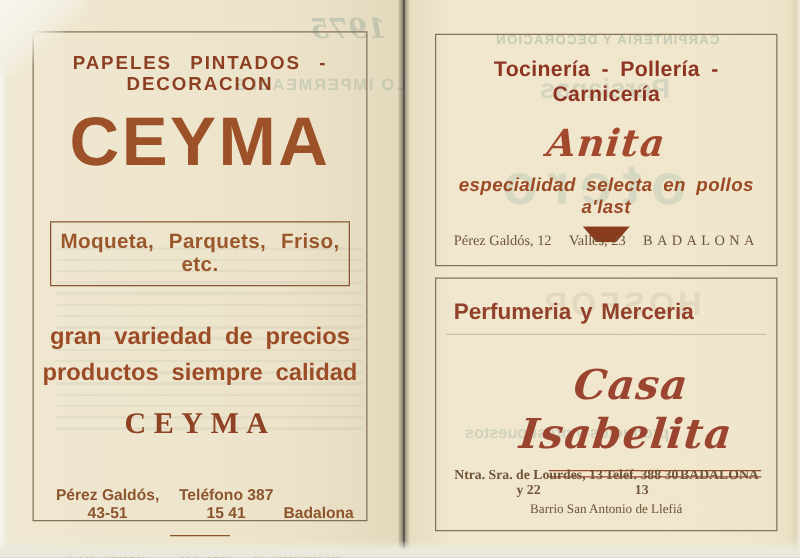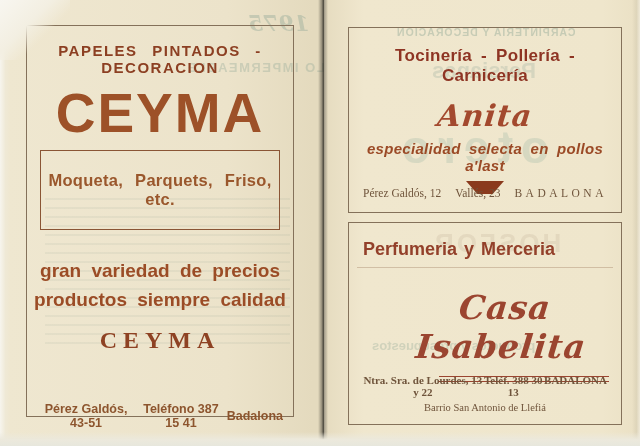--- a/index.html
+++ b/index.html
@@ -25,28 +25,28 @@
   
   .adbox{position:absolute;border:1px solid #84715a;text-align:center;box-sizing:border-box;}
   .box-ceyma{left:26px;top:25px;width:268px;height:392px;}
   .box-anita{left:348px;top:27px;width:274px;height:186px;}
   .box-isabelita{left:348px;top:222px;width:274px;height:203px;}
   
   .cat-left{margin-top:16px;font-size:15px;font-weight:bold;color:#8c3f22;
     letter-spacing:1.5px;word-spacing:9px;}
   .brand-big{margin-top:10px;font-size:55px;font-weight:800;line-height:1;
     letter-spacing:2px;color:#9d5128;}
-  .mbox{margin:9px 13px 0;border:1px solid #8a5535;padding:20px 2px;
+  .mbox{margin:36px 13px 0;border:1px solid #8a5535;padding:6px 2px;
     font-size:16.5px;font-weight:bold;color:#9a572c;word-spacing:7px;letter-spacing:.3px;}
   .slogan{margin-top:26px;font-size:19px;font-weight:bold;line-height:1.55;
     color:#9b4c26;word-spacing:5px;}
   .brand-serif{margin-top:12px;font-family:"Liberation Serif",serif;font-weight:bold;
     font-size:24px;letter-spacing:6px;color:#8e4223;}
-  .addr-row{display:flex;justify-content:space-between;align-items:center;
-    margin:48px 10px 0;font-size:12.5px;font-weight:bold;color:#8d552e;}
+  .addr-row{display:flex;justify-content:space-between;align-items:flex-end;
+    margin:36px 10px 0;font-size:12.5px;font-weight:bold;color:#8d552e;}
   .addr-row.second{margin-top:8px;}
   .mini-rule{width:48px;margin:11px auto 0;border-top:1.5px solid #8d552e;}
   
   .cat-right{margin-top:18px;font-size:17px;font-weight:bold;color:#8e3423;
     letter-spacing:.3px;word-spacing:4px;}
   .script-brand{font-family:"DejaVu Serif","Liberation Serif",serif;font-style:italic;
     font-weight:bold;transform:skewX(-6deg);}
   .brand-anita{margin-top:12px;font-size:30px;color:#a3492e;letter-spacing:1px;}
   .tagline{margin-top:7px;font-size:15px;font-weight:bold;font-style:italic;
     color:#9b4a26;word-spacing:4px;letter-spacing:.3px;}

